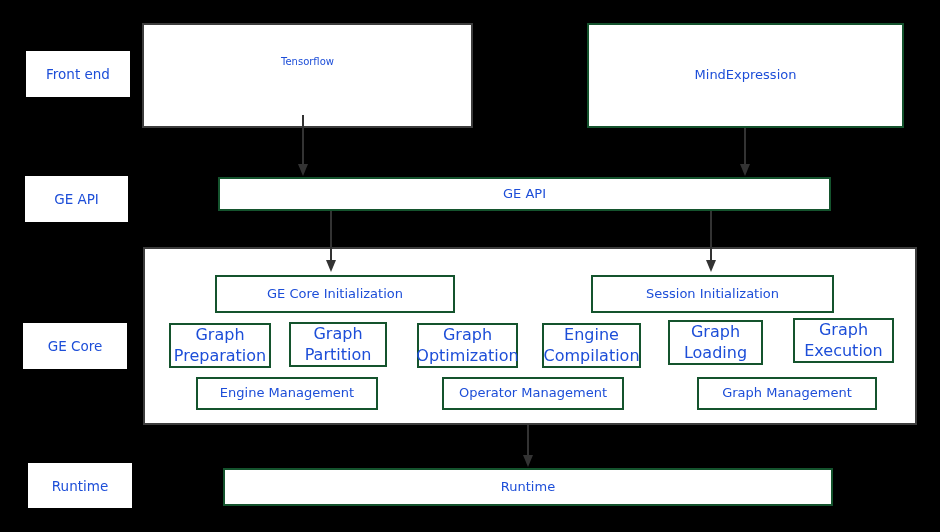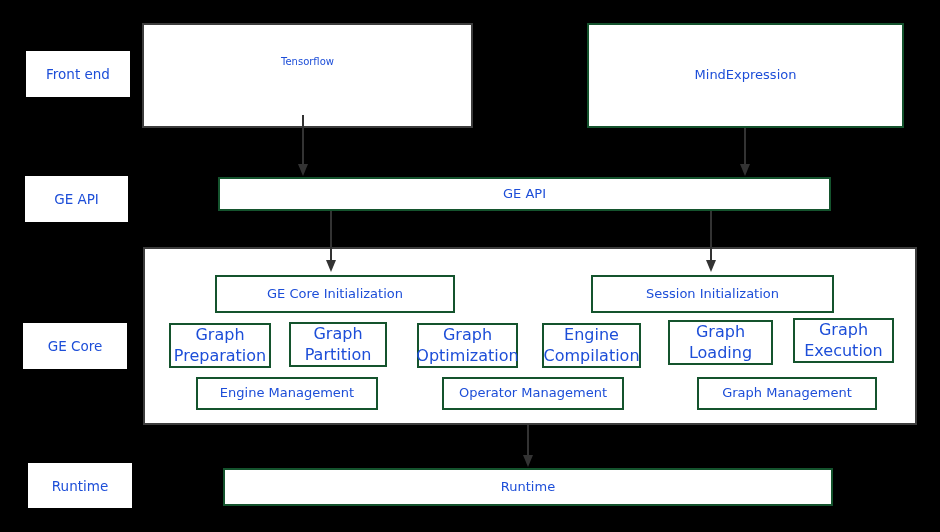--- a/index.html
+++ b/index.html
@@ -97,21 +97,21 @@
 
   <div class="container-box" style="left:143px; top:247px; width:774px; height:178px;">
 
     <div class="box" style="left:70px; top:26px; width:240px; height:38px;text-align:right;">GE Core Initialization</div>
     <div class="box" style="left:446px; top:26px; width:243px; height:38px;">Session Initialization</div>
 
     <div class="box stage-box" style="left:24px; top:74px; width:102px; height:45px;">Graph Preparation</div>
     <div class="box stage-box" style="left:144px; top:73px; width:98px; height:45px;">Graph Partition</div>
     <div class="box stage-box" style="left:272px; top:74px; width:101px; height:45px;">Graph Optimization</div>
     <div class="box stage-box" style="left:397px; top:74px; width:99px; height:45px;">Engine Compilation</div>
-    <div class="box stage-box" style="left:523px; top:71px; width:105px; height:45px;">Graph Loading</div>
+    <div class="box stage-box" style="left:523px; top:71px; width:95px; height:45px;">Graph Loading</div>
     <div class="box stage-box" style="left:648px; top:69px; width:101px; height:45px;">Graph Execution</div>
 
     <div class="box" style="left:51px; top:128px; width:182px; height:33px;">Engine Management</div>
     <div class="box" style="left:297px; top:128px; width:182px; height:33px;">Operator Management</div>
     <div class="box" style="left:552px; top:128px; width:180px; height:33px;">Graph Management</div>
   </div>
 
   <div class="box" style="left:223px; top:468px; width:610px; height:38px;">Runtime</div>
 
   <div class="arrow" style="left:302px; top:115px; height:49px;"></div>

